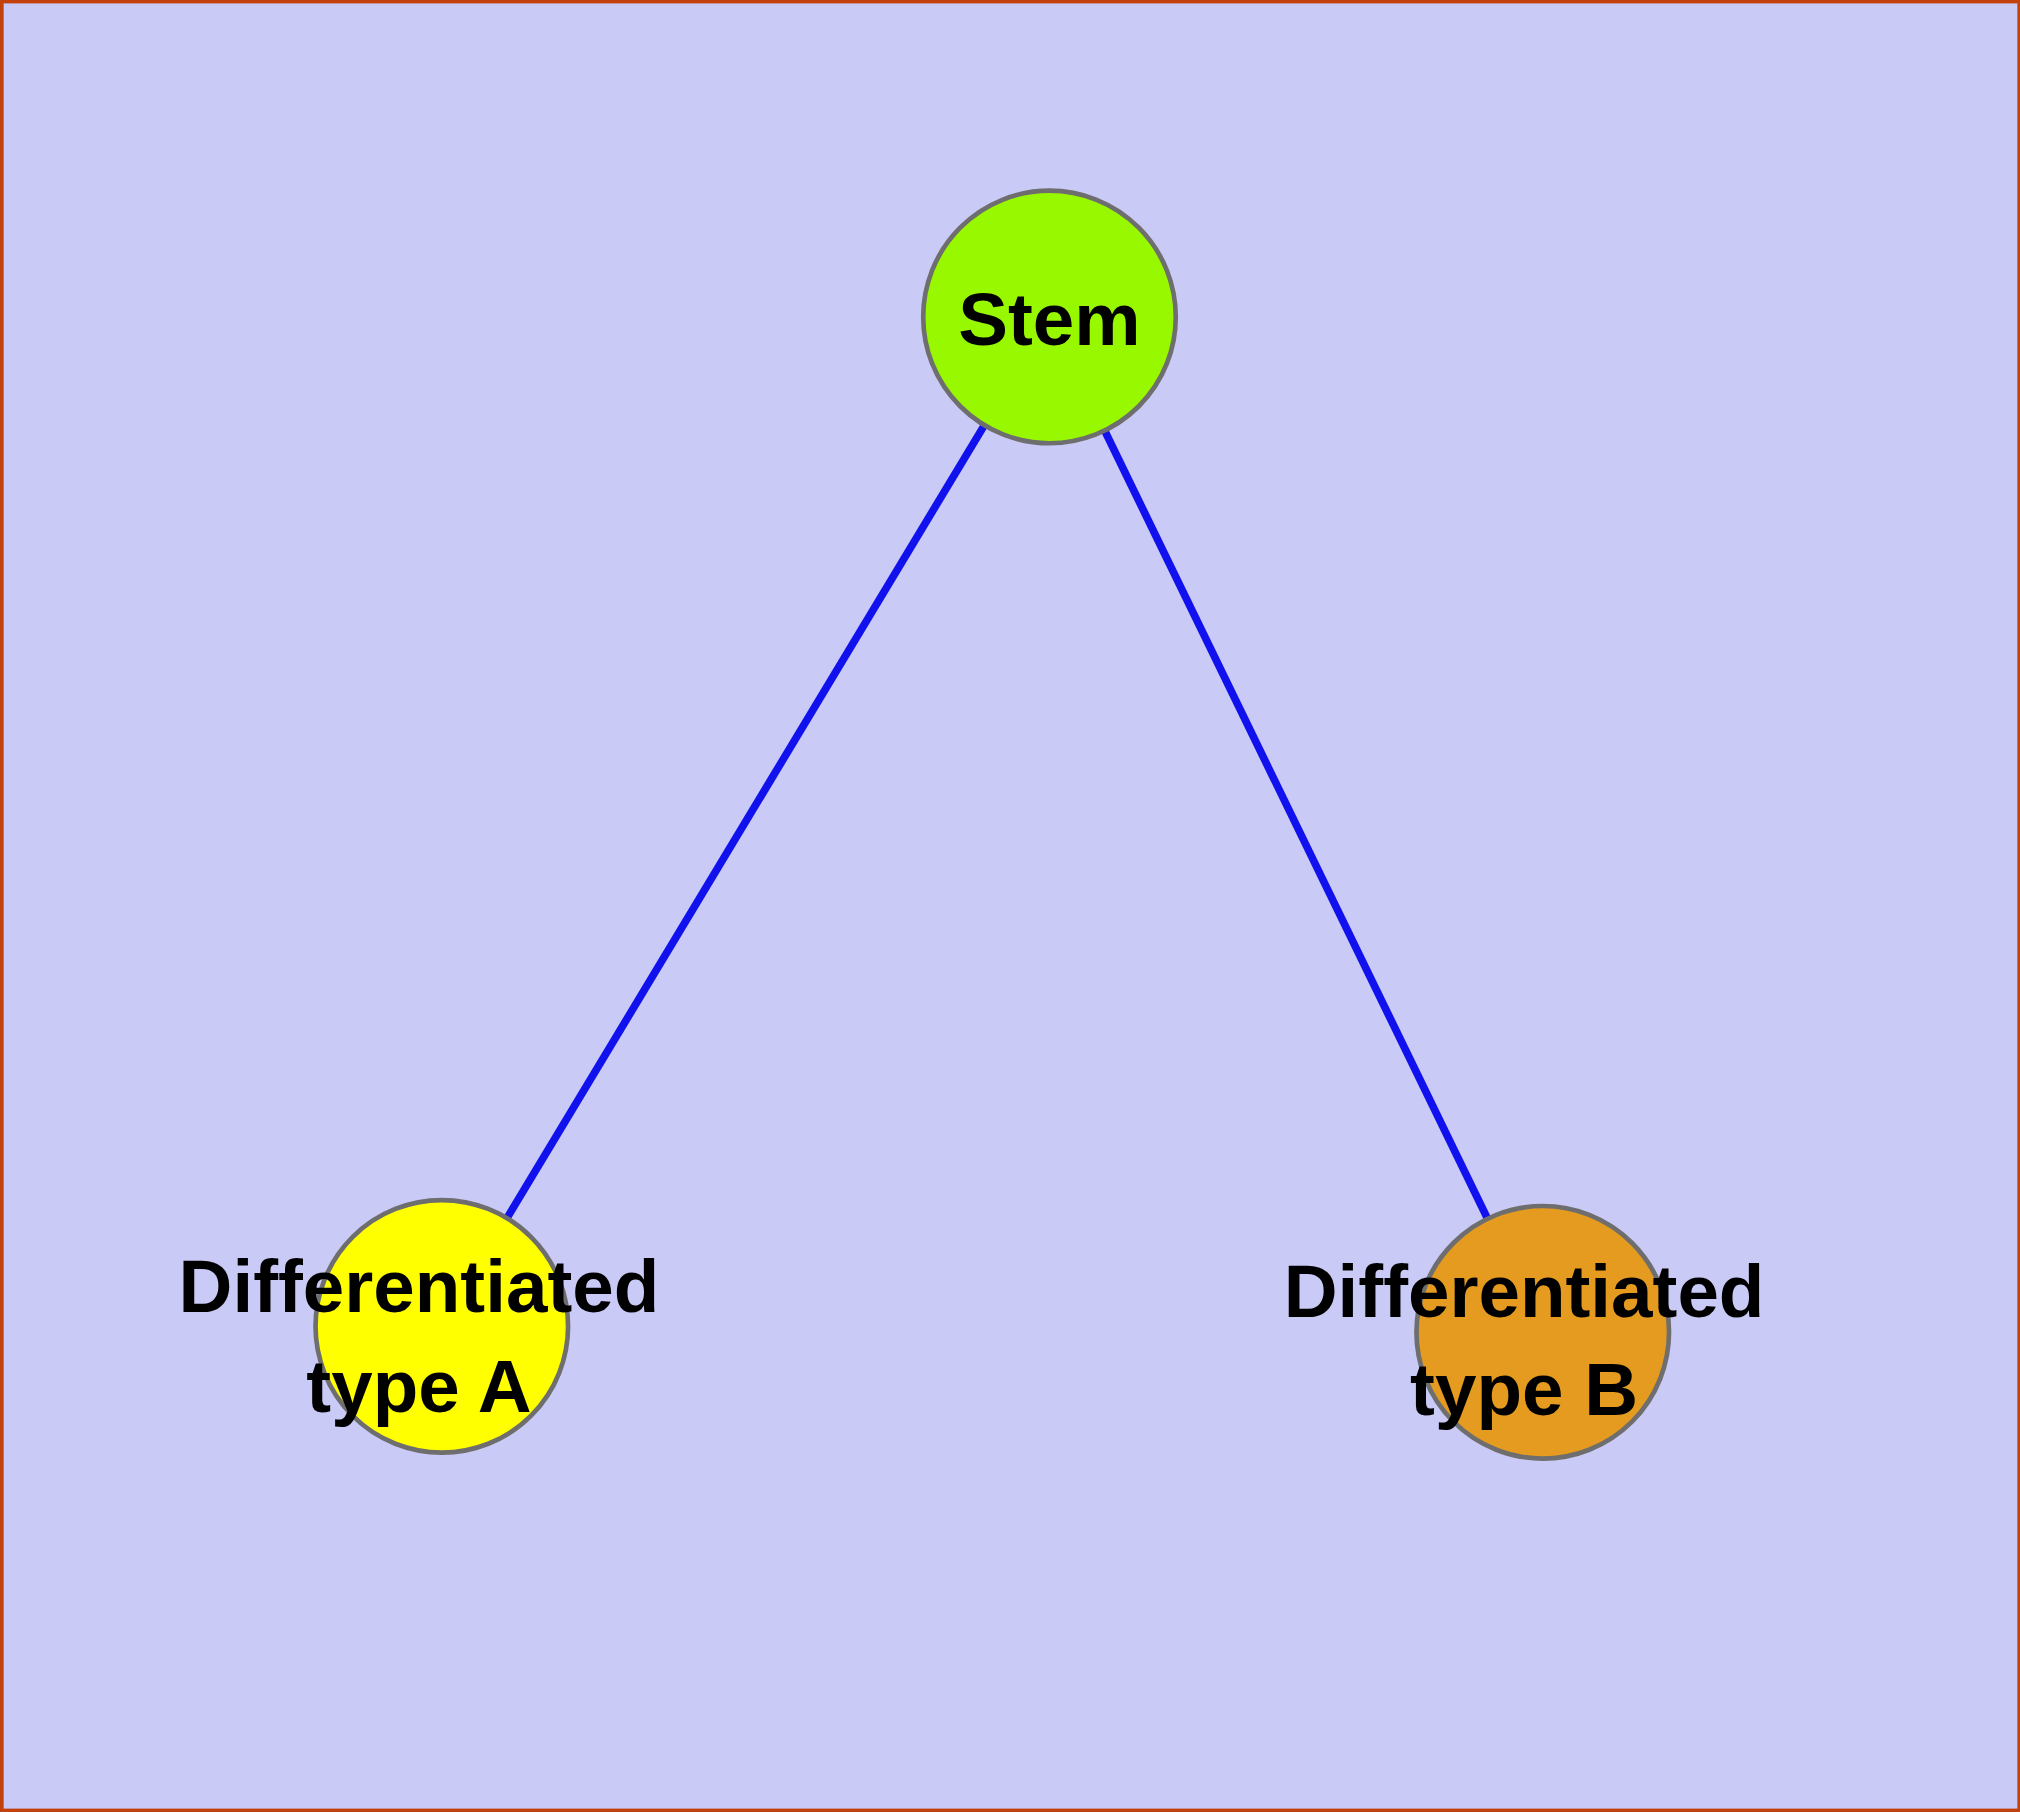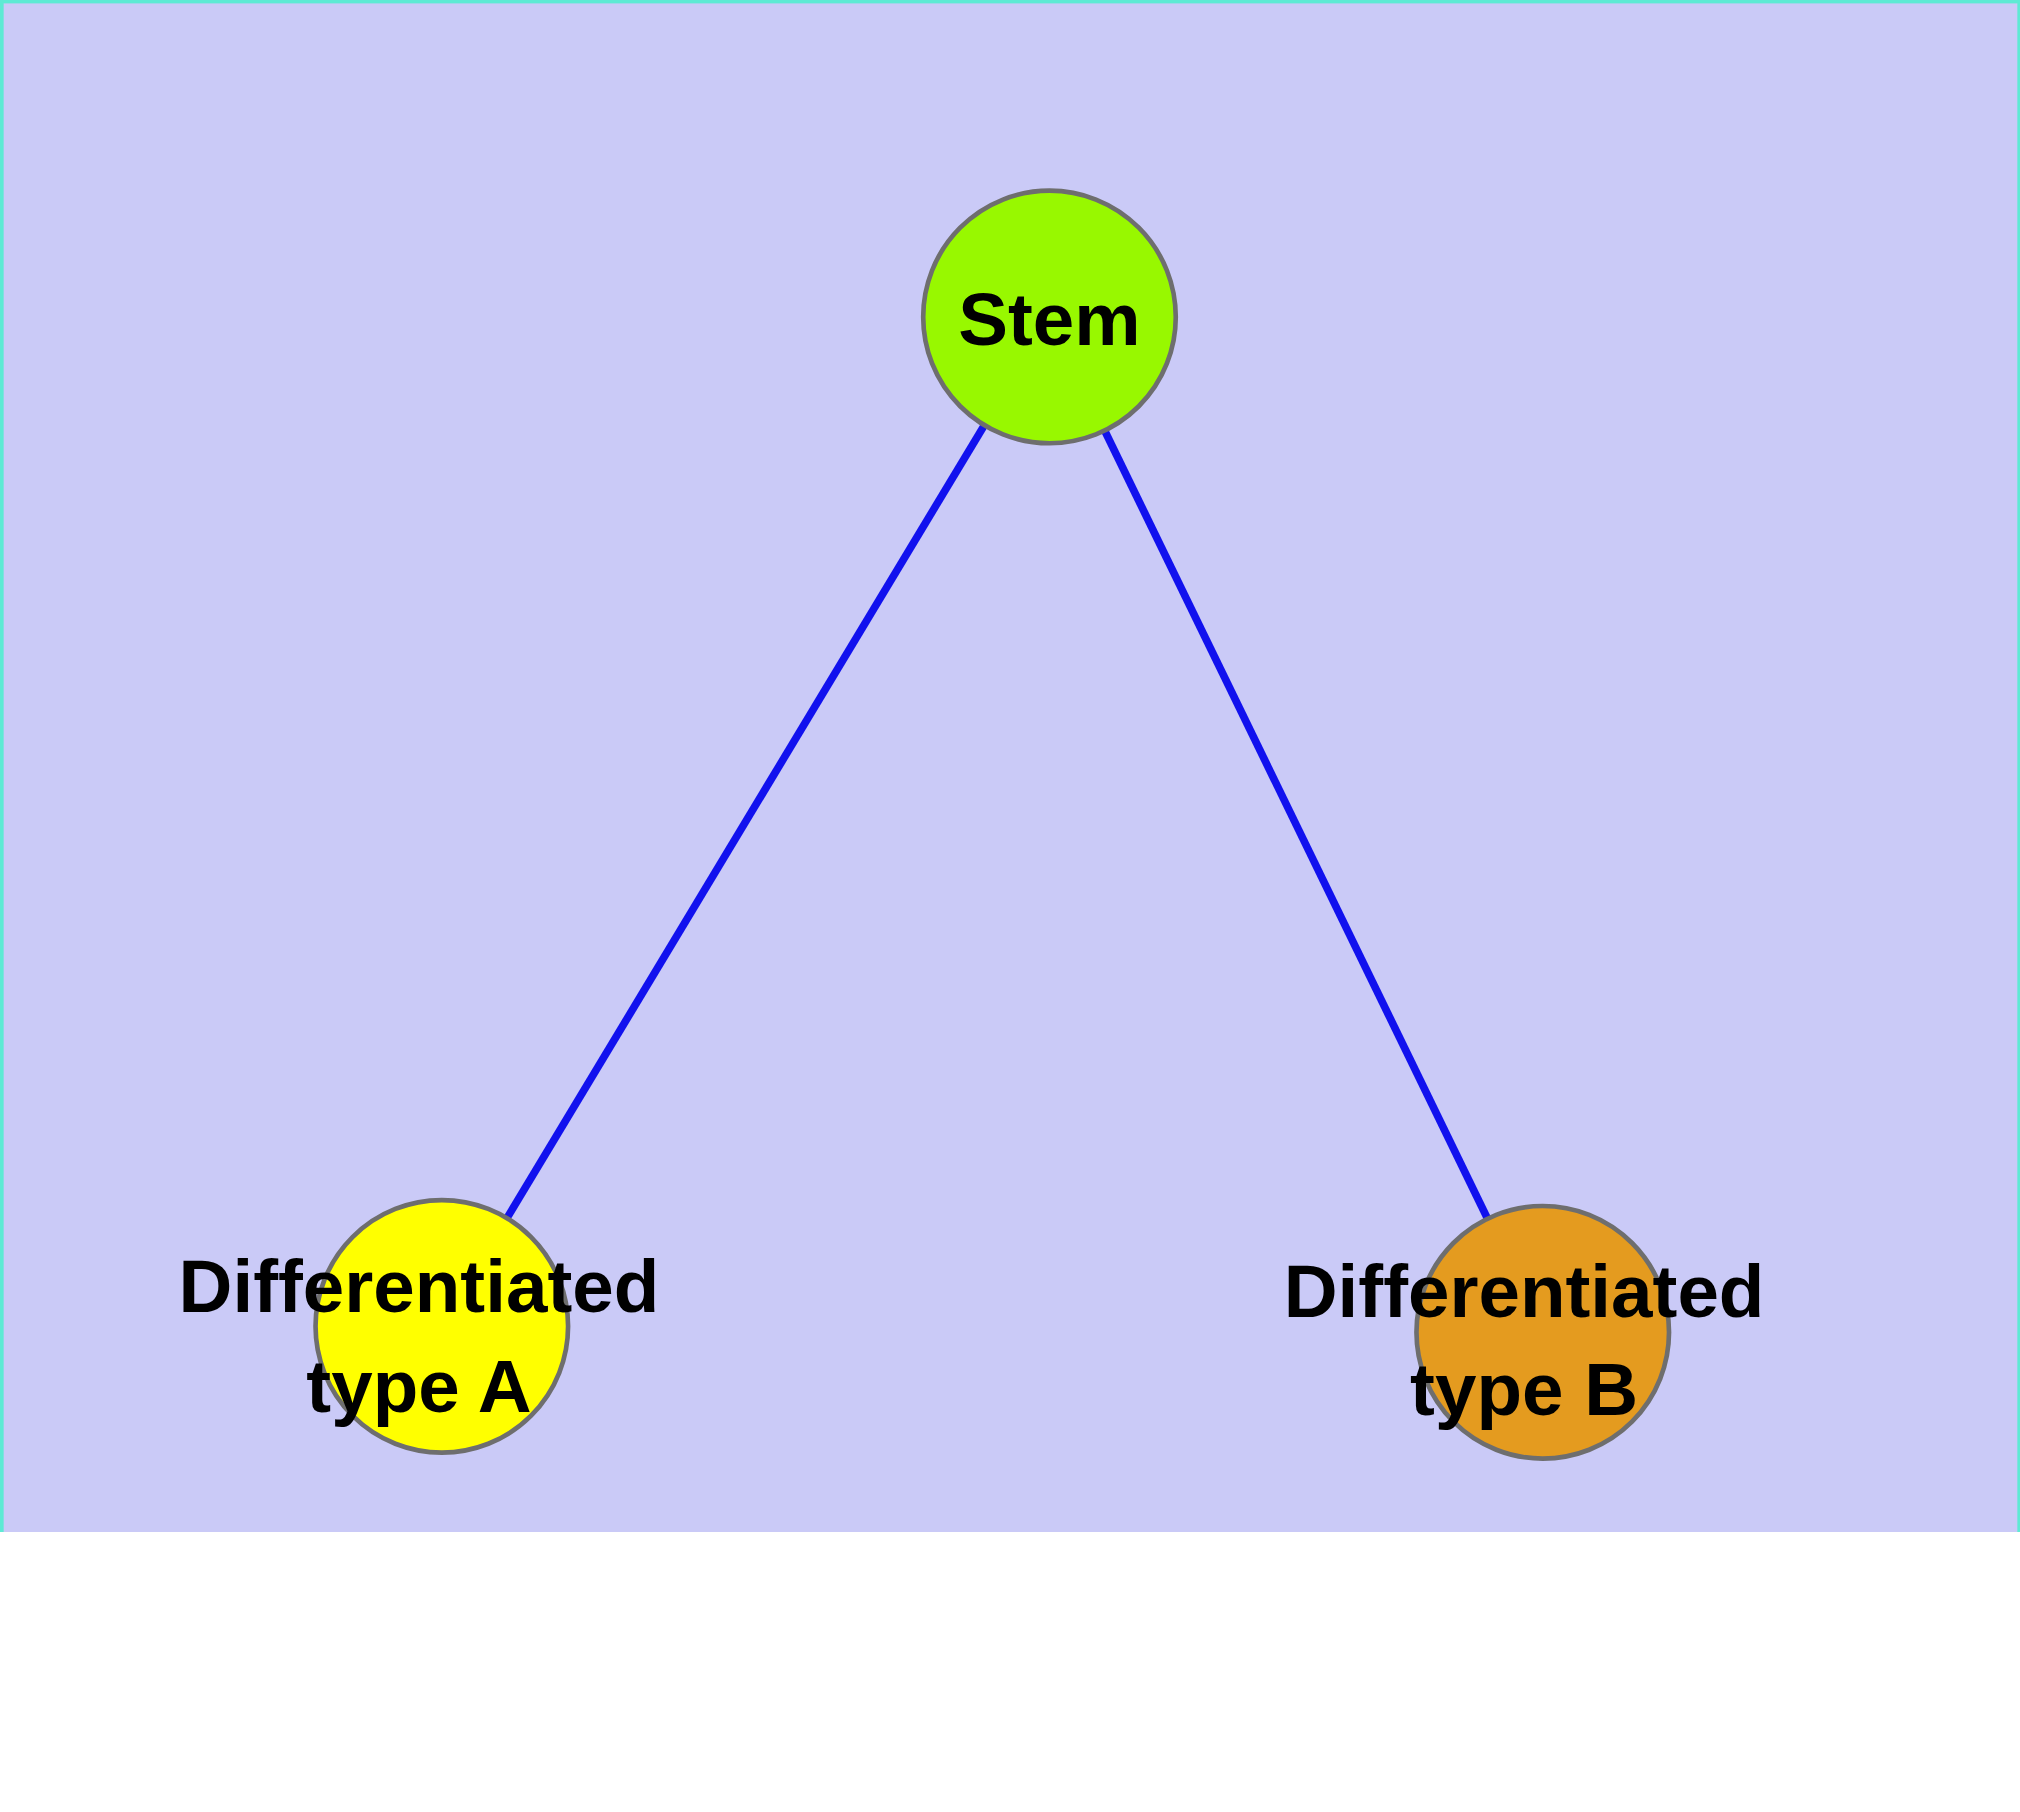--- a/index.html
+++ b/index.html
@@ -3,22 +3,22 @@
 <meta charset="utf-8">
 <style>
   html, body {
     margin: 0;
     padding: 0;
     background: #ffffff;
   }
   .stage {
     position: relative;
     width: 2021px;
-    height: 1532px;
-    background: #5eead4;
+    height: 1812px;
+    background: #c2410c;
     overflow: hidden;
     font-family: "Liberation Sans", sans-serif;
   }
   .stage svg {
     position: absolute;
     left: 0;
     top: 0;
     display: block;
   }
   .edge {

